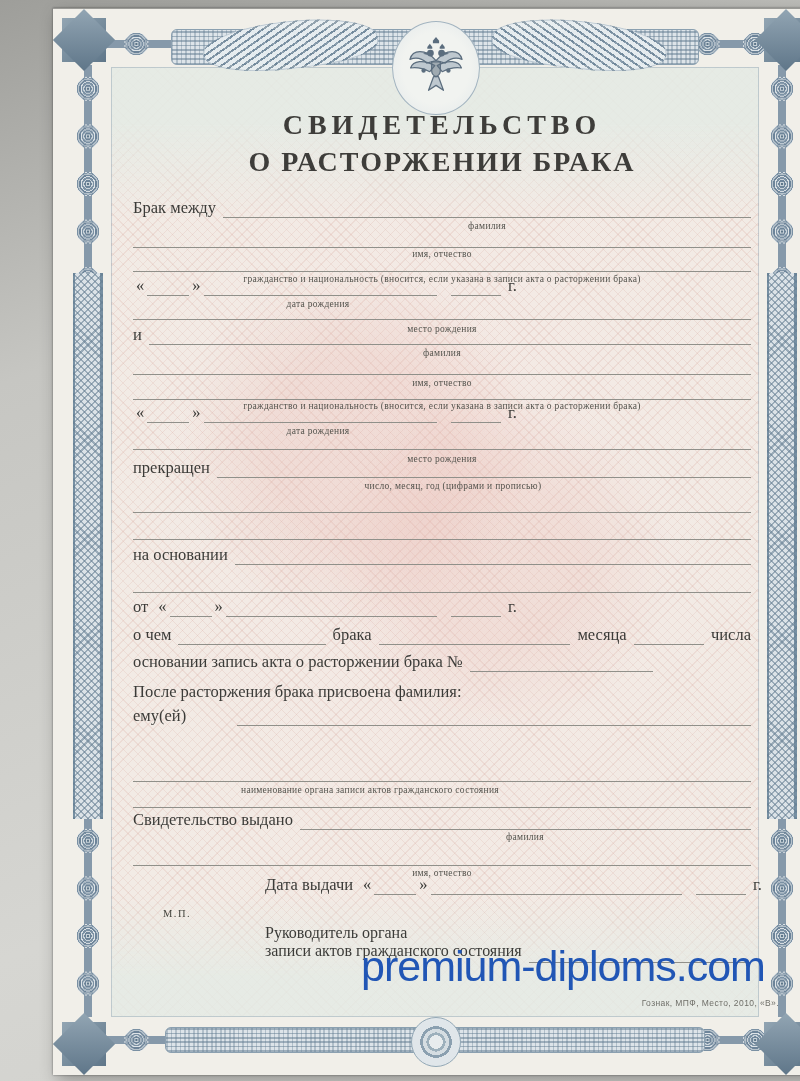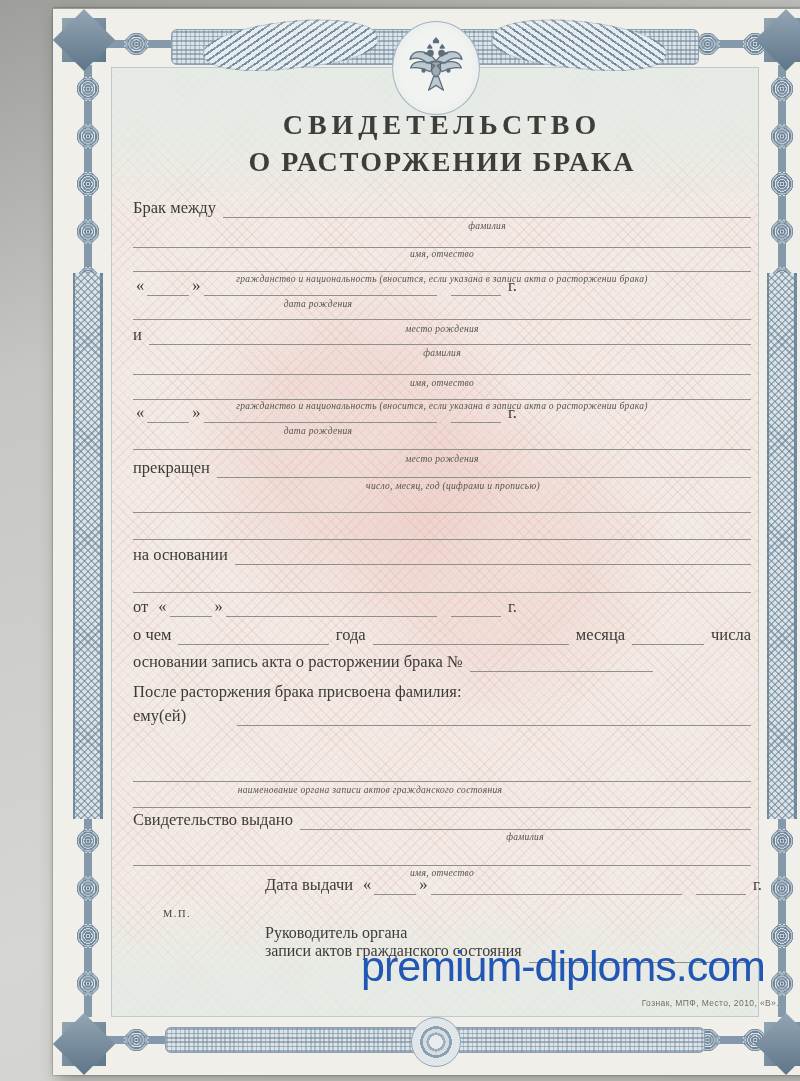--- a/index.html
+++ b/index.html
@@ -99,21 +99,21 @@
   .row .lbl{padding-right:7px;}
   .row .lbl.mid{padding:0 7px;}
   .row .lbl.last{padding-left:7px;padding-right:0;}
   .fl{flex:1;border-bottom:1px solid #90908a;height:100%;}
   .seg{border-bottom:1px solid #90908a;height:100%;}
   .w40{width:42px;} .w46{width:50px;}
   .gap{width:14px;}
   .q{padding:0 3px;}
   .cap{
     position:absolute;text-align:center;z-index:5;
-    font-style:italic;font-size:9.5px;line-height:1;color:#53534d;letter-spacing:.3px;white-space:nowrap;
+    font-size:9.5px;line-height:1;color:#53534d;letter-spacing:.3px;white-space:nowrap;
   }
   .textrow{position:absolute;font-size:16.5px;}
   .seal{position:absolute;left:110px;top:899px;font-size:10.5px;letter-spacing:1.5px;color:#45453f;}
   .sig{position:absolute;left:212px;right:66px;top:915px;font-size:16px;}
   .sig .l2{display:flex;height:20px;white-space:nowrap;}
   .sig .l2 .lbl{padding-right:7px;}
   .watermark{
     position:absolute;left:308px;top:936px;z-index:6;
     font-family:"Liberation Sans","DejaVu Sans",sans-serif;
     font-size:43px;line-height:1;letter-spacing:-1px;
@@ -282,21 +282,21 @@
           <span class="q">»</span>
         <span class="fl"></span>
           <span class="gap"></span>
           <span class="seg w46"></span>
         <span class="lbl last">г.</span>
       </div>
 
       <div class="row" style="top:616px;">
         <span class="lbl">о чем</span>
         <span class="fl" style="flex:1.15;"></span>
-        <span class="lbl mid">года</span>
+        <span class="lbl mid">брака</span>
         <span class="fl" style="flex:1.5;"></span>
         <span class="lbl mid">месяца</span>
         <span class="fl" style="flex:.55;"></span>
         <span class="lbl last">числа</span>
       </div>
 
       <div class="row" style="top:643px;right:164px;">
         <span class="lbl">основании запись акта о расторжении брака №</span>
         <span class="fl"></span>
       </div>

